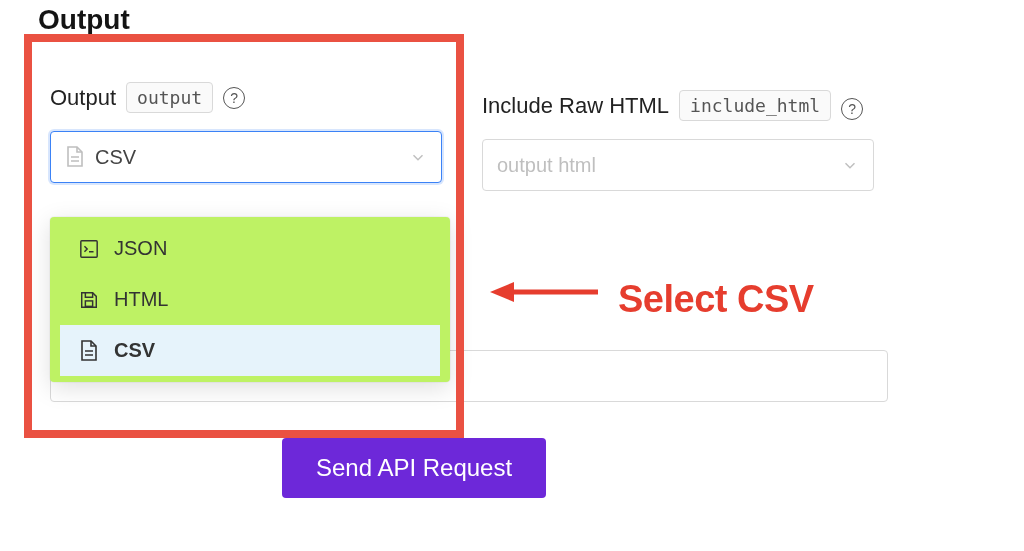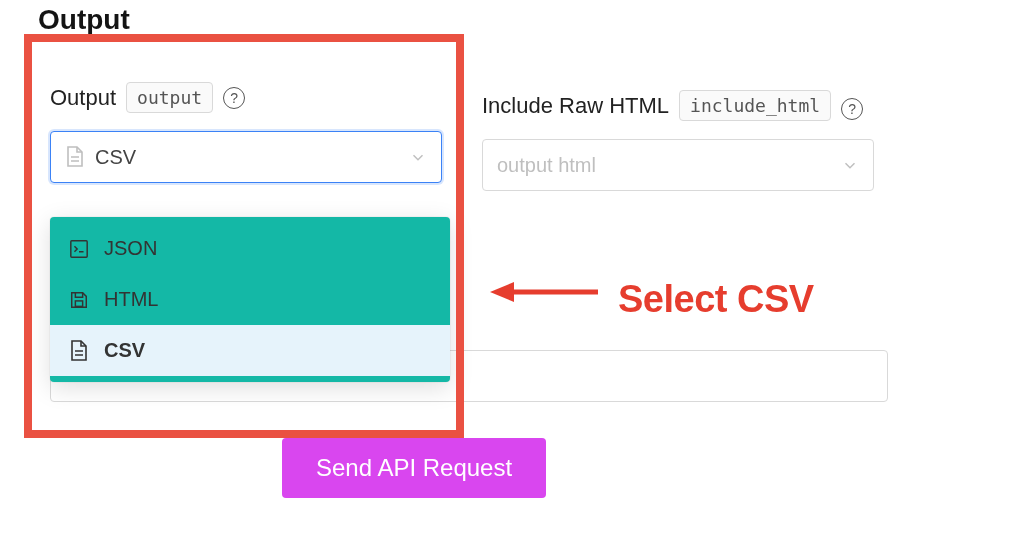--- a/index.html
+++ b/index.html
@@ -110,24 +110,24 @@
       color: #bfbfbf;
     }
     .select-box .chev {
       color: #bfbfbf;
     }
     .dropdown {
       position: absolute;
       left: 18px;
       top: 175px;
       width: 400px;
-      background: #14b8a6;
+      background: #bef264;
       border-radius: 4px;
       box-shadow: 0 6px 24px rgba(0,0,0,0.13), 0 0 0 1px rgba(0,0,0,0.03);
-      padding: 6px 0;
+      padding: 6px 10px;
       z-index: 30;
     }
     .dropdown-item {
       display: flex;
       align-items: center;
       padding: 14px 18px;
       font-size: 20px;
       color: #333;
       cursor: pointer;
       gap: 14px;
@@ -148,21 +148,21 @@
       width: 838px;
       height: 52px;
       border: 1px solid #d9d9d9;
       border-radius: 4px;
       background: #fff;
     }
     .send-btn {
       position: absolute;
       left: 282px;
       top: 438px;
-      background: #d946ef;
+      background: #6d28d9;
       color: #fff;
       font-size: 24px;
       font-weight: 500;
       border: none;
       border-radius: 4px;
       padding: 16px 34px;
       cursor: pointer;
     }
     .annotation {
       position: absolute;

